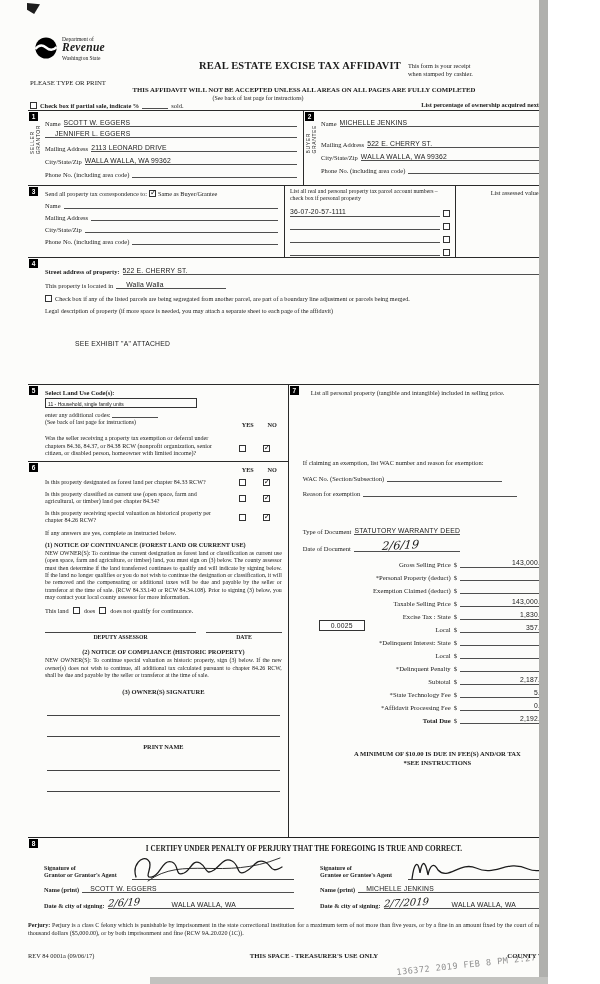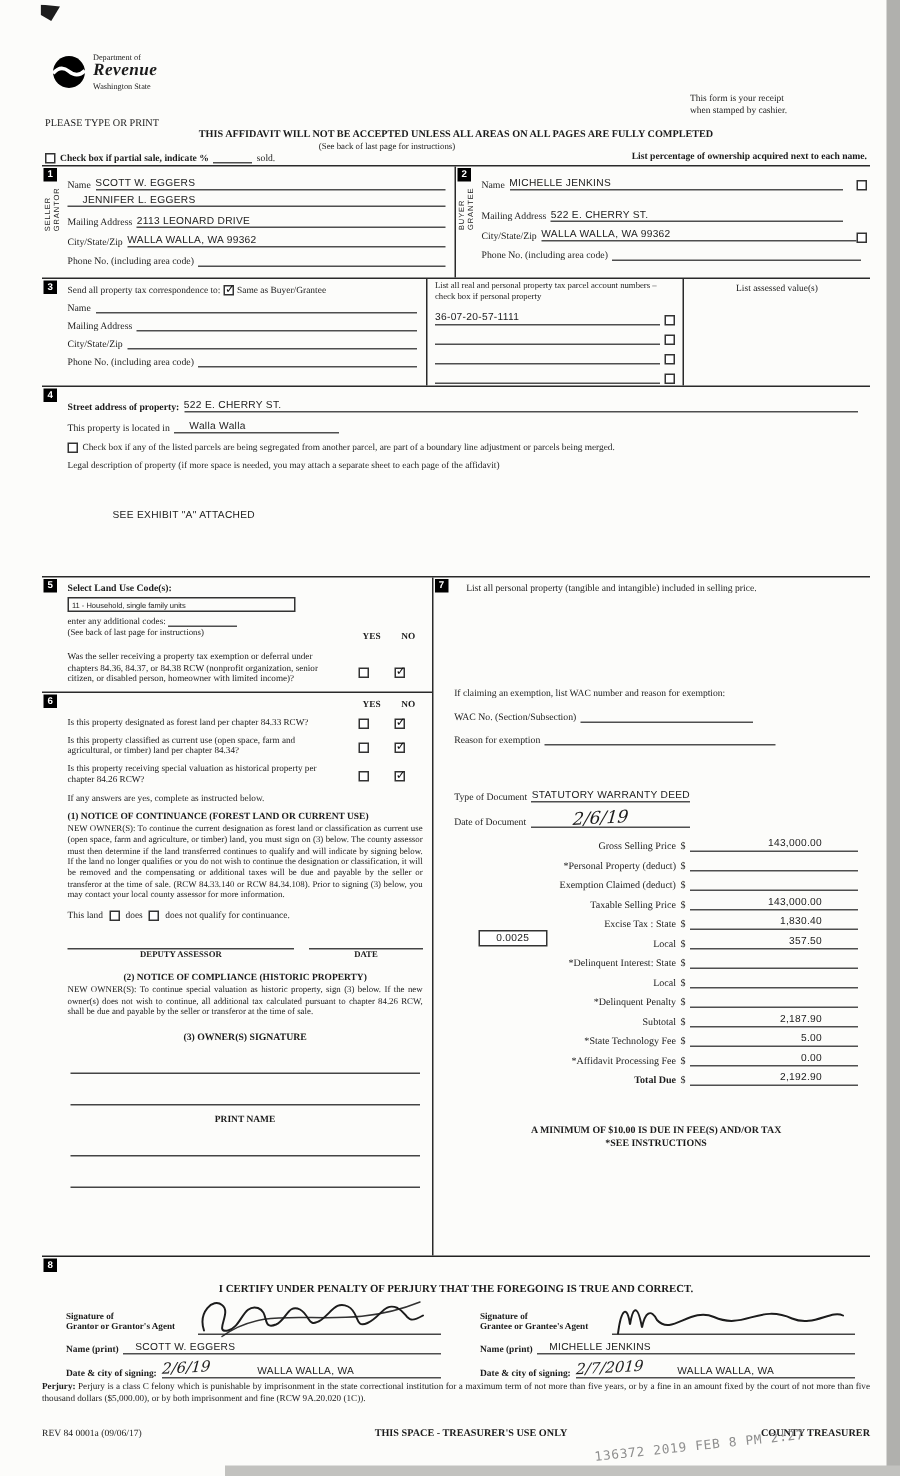--- a/index.html
+++ b/index.html
@@ -1,18 +1,18 @@
 <!DOCTYPE html>
 <html><head>
 <meta charset="utf-8">
 <style>
   *{margin:0;padding:0;box-sizing:border-box;}
   html,body{width:600px;height:984px;}
   body{background:#ffffff;}
-  .page{position:relative;width:600px;height:984px;background:#fcfcfa;font-family:"Liberation Serif",serif;color:#1b1b1b;font-size:6.5px;overflow:hidden;text-decoration:underline;}
+  .page{position:relative;width:548px;height:984px;background:#fcfcfa;font-family:"Liberation Serif",serif;color:#1b1b1b;font-size:6.5px;overflow:hidden;text-decoration:underline;}
   .b{font-weight:bold;}
   .typed{font-family:"Liberation Sans",sans-serif;font-size:6.8px;letter-spacing:.2px;white-space:nowrap;}
   .hand{font-family:"DejaVu Serif",serif;font-style:italic;font-size:11px;display:inline-block;transform:rotate(-3deg) skewX(-8deg);line-height:1;}
   .fill{display:inline-block;border-bottom:1px solid #4f4f4f;min-height:8px;}
   .grow{flex:1;}
   .frow{display:flex;align-items:flex-end;}
   .flbl{white-space:nowrap;padding-right:3px;}
   .badge{position:absolute;left:1px;top:1px;width:9px;height:9px;background:#000;color:#fff;font:bold 6.5px "Liberation Sans",sans-serif;display:flex;align-items:center;justify-content:center;}
   .cb{position:relative;display:inline-block;width:7px;height:7px;border:1px solid #333;background:#fff;vertical-align:-1px;flex:none;}
   .cb .mark{position:absolute;left:0;top:-3px;font-family:"DejaVu Sans",sans-serif;font-size:8px;color:#111;}
@@ -111,21 +111,21 @@
   .mrows{margin-top:3px;}
   .mrow{display:flex;align-items:flex-end;height:13px;position:relative;font-size:6.7px;}
   .mlabel{flex:1;text-align:right;padding-right:3px;white-space:nowrap;}
   .mdollar{padding-right:3px;}
   .mline{width:112px;border-bottom:1px solid #4f4f4f;text-align:right;padding-right:24px;height:9px;}
   .ratebox{position:absolute;left:16px;bottom:2px;width:46px;border:1px solid #333;text-align:center;padding:1px 0;background:#fff;}
   .s7min{margin-top:26px;text-align:center;font-size:6.6px;}
   .s7see{text-align:center;font-size:6.6px;margin-top:2px;}
   
   .s8{position:absolute;left:28px;top:837px;width:552px;height:82px;border-top:1.5px solid #222;}
-  .s8cert{text-align:center;font-weight:bold;font-size:7.2px;margin-top:17px;}
+  .s8cert{text-align:center;font-weight:bold;font-size:7.2px;margin-top:7px;}
   .s8cols{display:flex;margin-top:2px;}
   .s8col{width:50%;position:relative;padding:0 10px 0 16px;}
   .s8sig{display:flex;align-items:flex-end;height:25px;}
   .s8siglabel{width:88px;font-size:6.1px;font-weight:bold;line-height:1.25;}
   .s8sigarea{flex:1;border-bottom:1px solid #444;position:relative;height:25px;}
   .s8sigarea svg{position:absolute;left:-6px;bottom:-6px;}
   .s8row{display:flex;align-items:flex-end;margin-top:5px;font-size:6.3px;}
   
   .perjury{position:absolute;left:28px;top:921px;width:552px;font-size:6.1px;line-height:1.35;text-align:justify;}
   .footrow{position:absolute;left:28px;top:952px;width:552px;display:flex;align-items:flex-start;font-size:6.4px;}
@@ -145,20 +145,21 @@
       <circle cx="13" cy="13" r="11.5" fill="#000"></circle>
       <path d="M1.5 14 Q7 7.5 13 12.5 T24.5 12" stroke="#fff" stroke-width="2.6" fill="none"></path>
     </svg>
     <div>
       <div class="dept-small">Department of</div>
       <div class="dept-name">Revenue</div>
       <div class="dept-state">Washington State</div>
     </div>
   </div>
   <div class="h-title">
+    <div class="form-title">REAL ESTATE EXCISE TAX AFFIDAVIT</div>
   </div>
   <div class="h-receipt">
     <div>This form is your receipt</div>
     <div>when stamped by cashier.</div>
   </div>
   <div class="h-please">PLEASE TYPE OR PRINT</div>
   <div class="h-warn">THIS AFFIDAVIT WILL NOT BE ACCEPTED UNLESS ALL AREAS ON ALL PAGES ARE FULLY COMPLETED</div>
   <div class="h-seeback">(See back of last page for instructions)</div>
   <div class="h-partial" style="position:absolute;">
     <span class="cb"></span>

